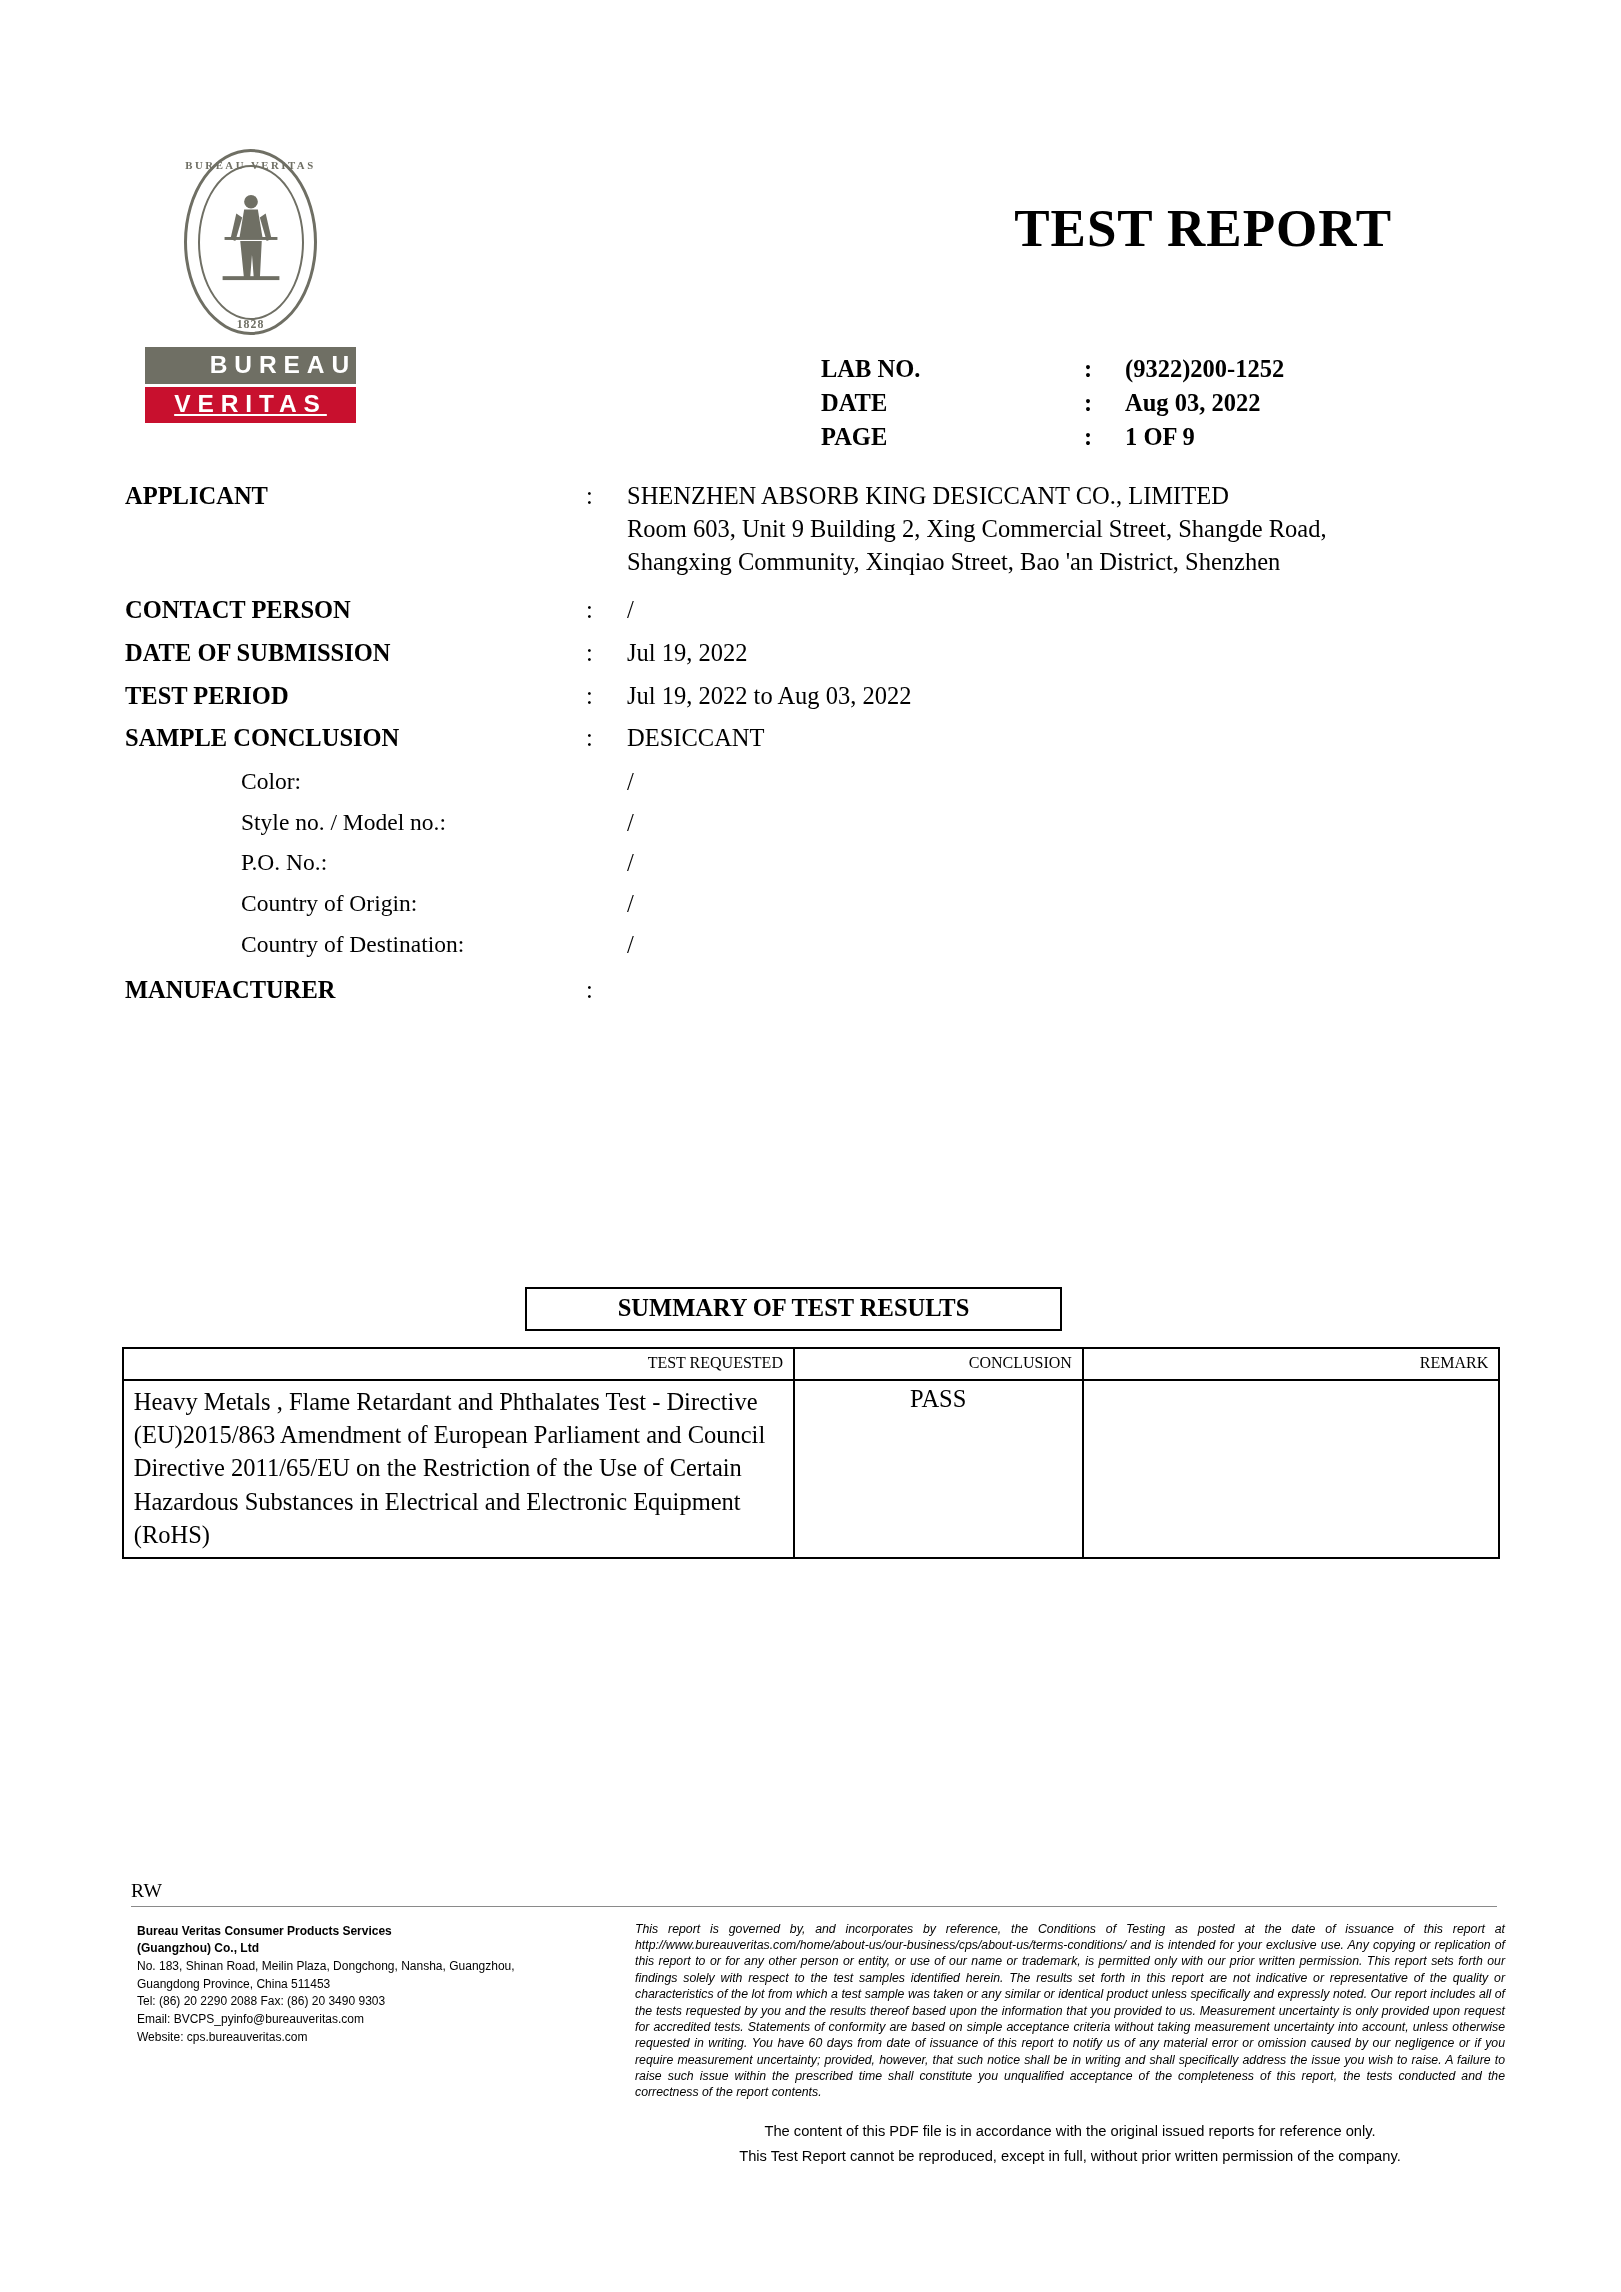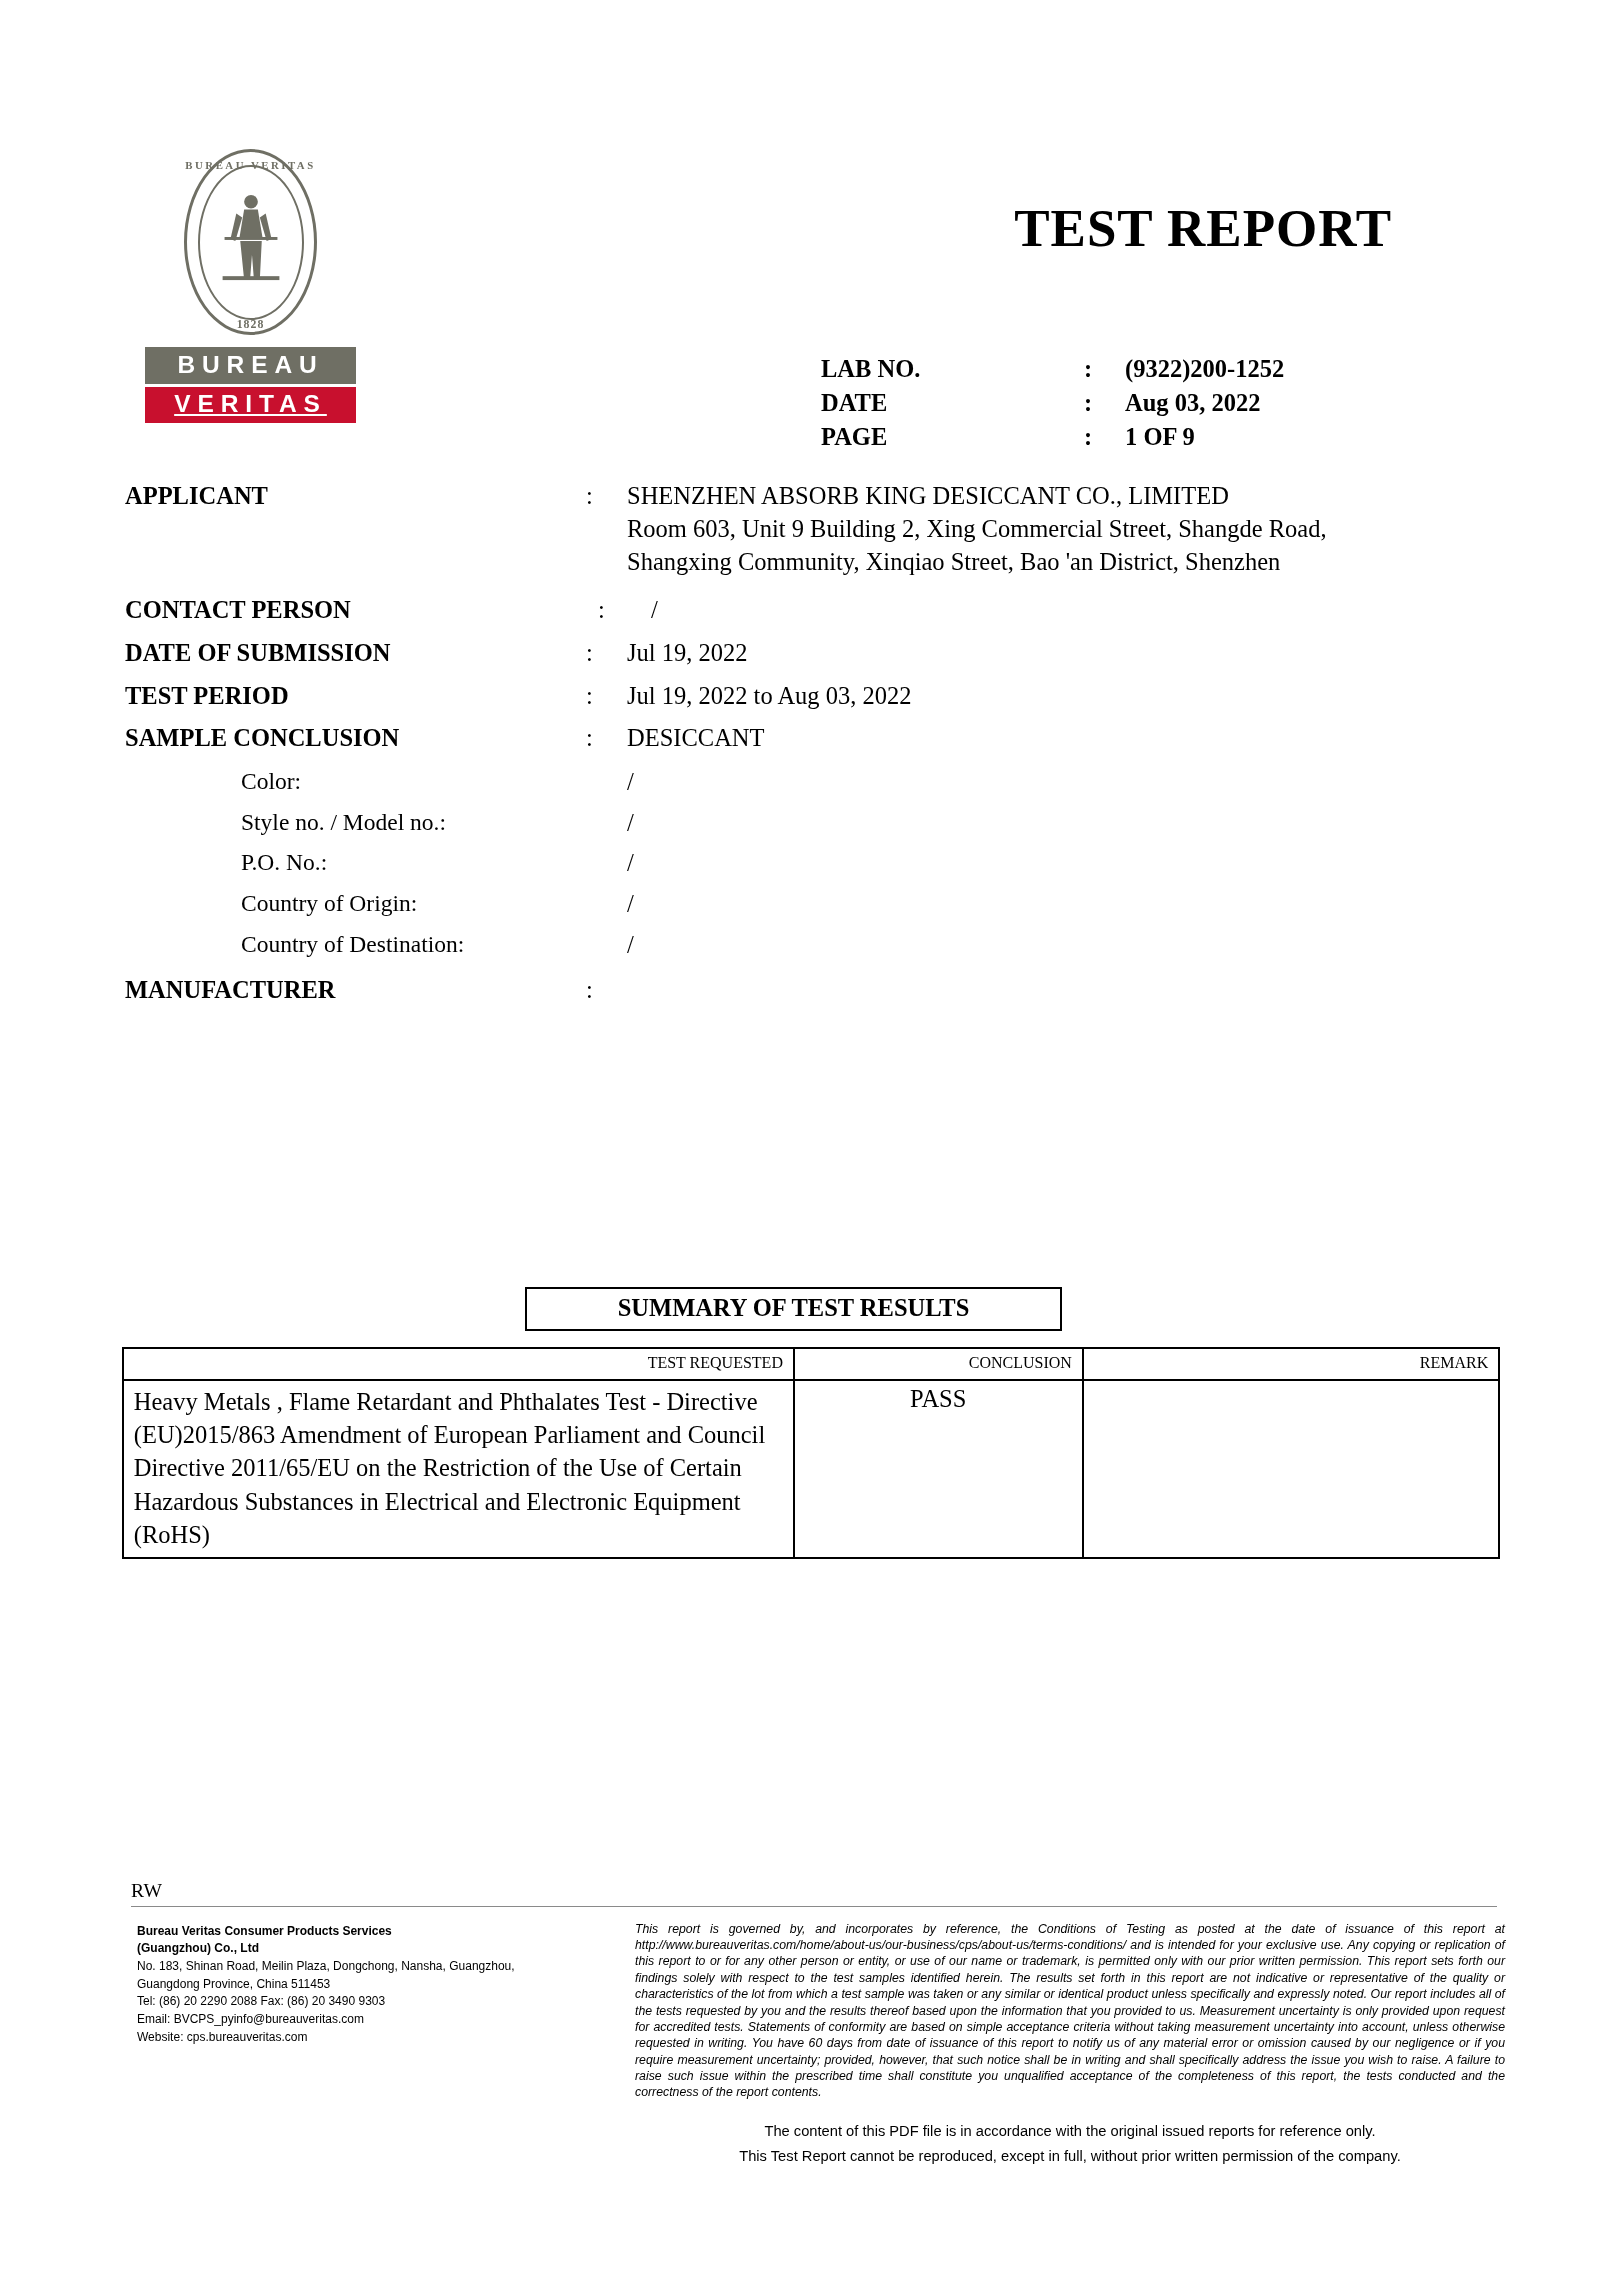--- a/index.html
+++ b/index.html
@@ -87,21 +87,21 @@
   .logo-word .bureau,
   .logo-word .veritas {
     text-align: center;
     font-family: "Liberation Sans", sans-serif;
     font-weight: bold;
     font-size: 24.5px;
     letter-spacing: 6.9px;
     padding: 3.9px 0 4.9px 0;
     color: #ffffff;
   }
-  .logo-word .bureau { background: #6f6f64; }
+  .logo-word .bureau { background: #6f6f64; text-align: right; }
   .logo-word .veritas { background: #c8102e; margin-top: 2.9px; text-decoration: underline; }
 
   .title {
     position: absolute;
     left: 0;
     top: 198px;
     width: 1392px;
     text-align: right;
     font-size: 53px;
     font-weight: bold;
@@ -311,21 +311,21 @@
 
     <div class="info-row">
       <div class="info-label">APPLICANT</div>
       <div class="info-colon">:</div>
       <div class="info-value">
         <div class="bold">SHENZHEN ABSORB KING DESICCANT CO., LIMITED</div>
         <div class="addr">Room 603, Unit 9 Building 2, Xing Commercial Street, Shangde Road, Shangxing Community, Xinqiao Street, Bao 'an District, Shenzhen</div>
       </div>
     </div>
 
-    <div class="info-row" style="margin-top:17.6px;gap:12px;">
+    <div class="info-row" style="margin-top:17.6px;">
       <div class="info-label">CONTACT PERSON</div>
       <div class="info-colon">:</div>
       <div class="info-value">/</div>
     </div>
 
     <div class="info-row" style="margin-top:14.7px;">
       <div class="info-label">DATE OF SUBMISSION</div>
       <div class="info-colon">:</div>
       <div class="info-value">Jul 19, 2022</div>
     </div>

